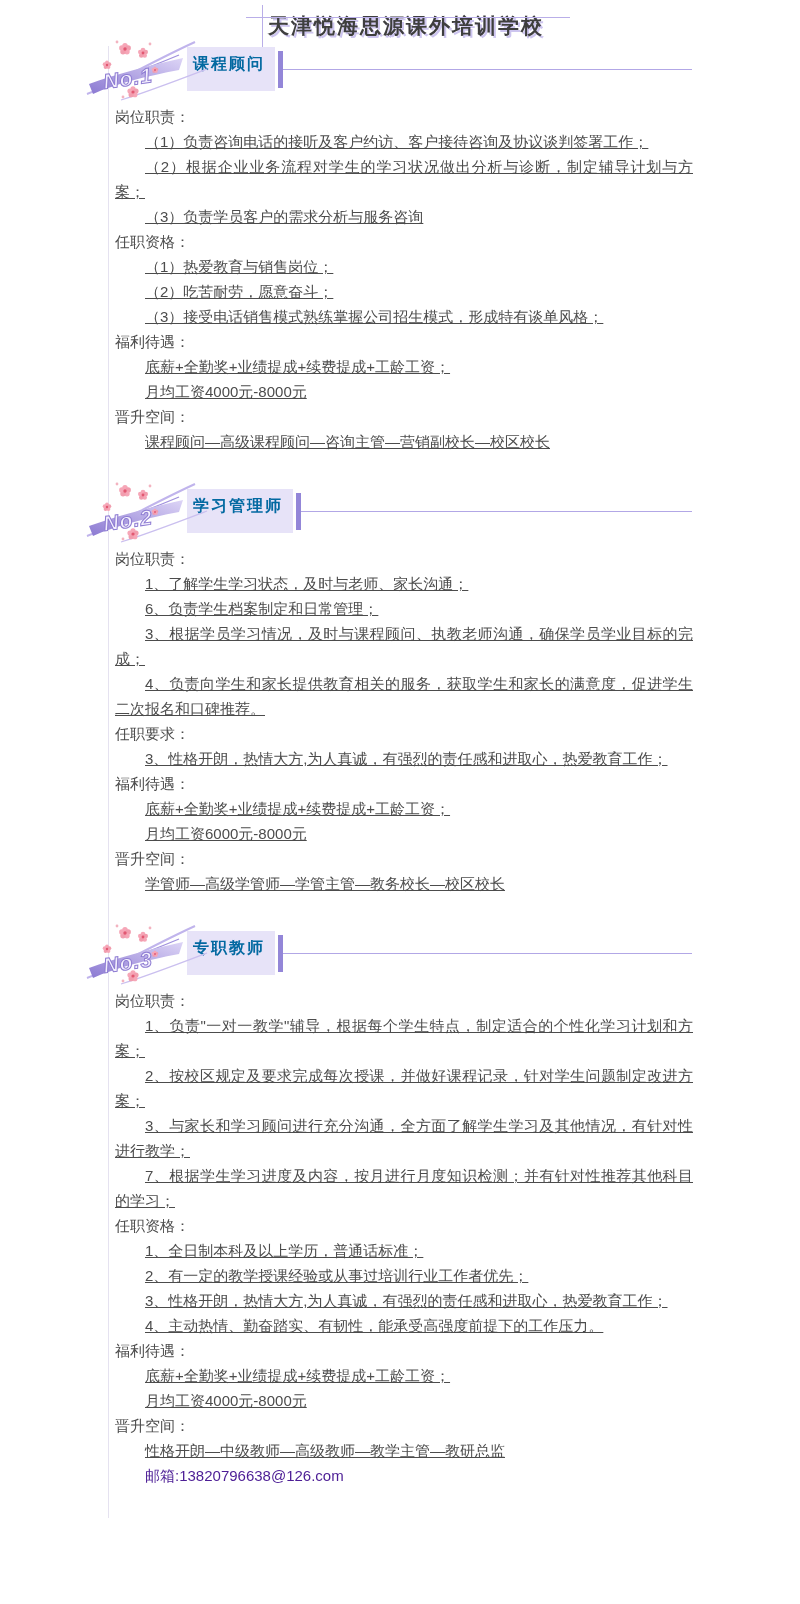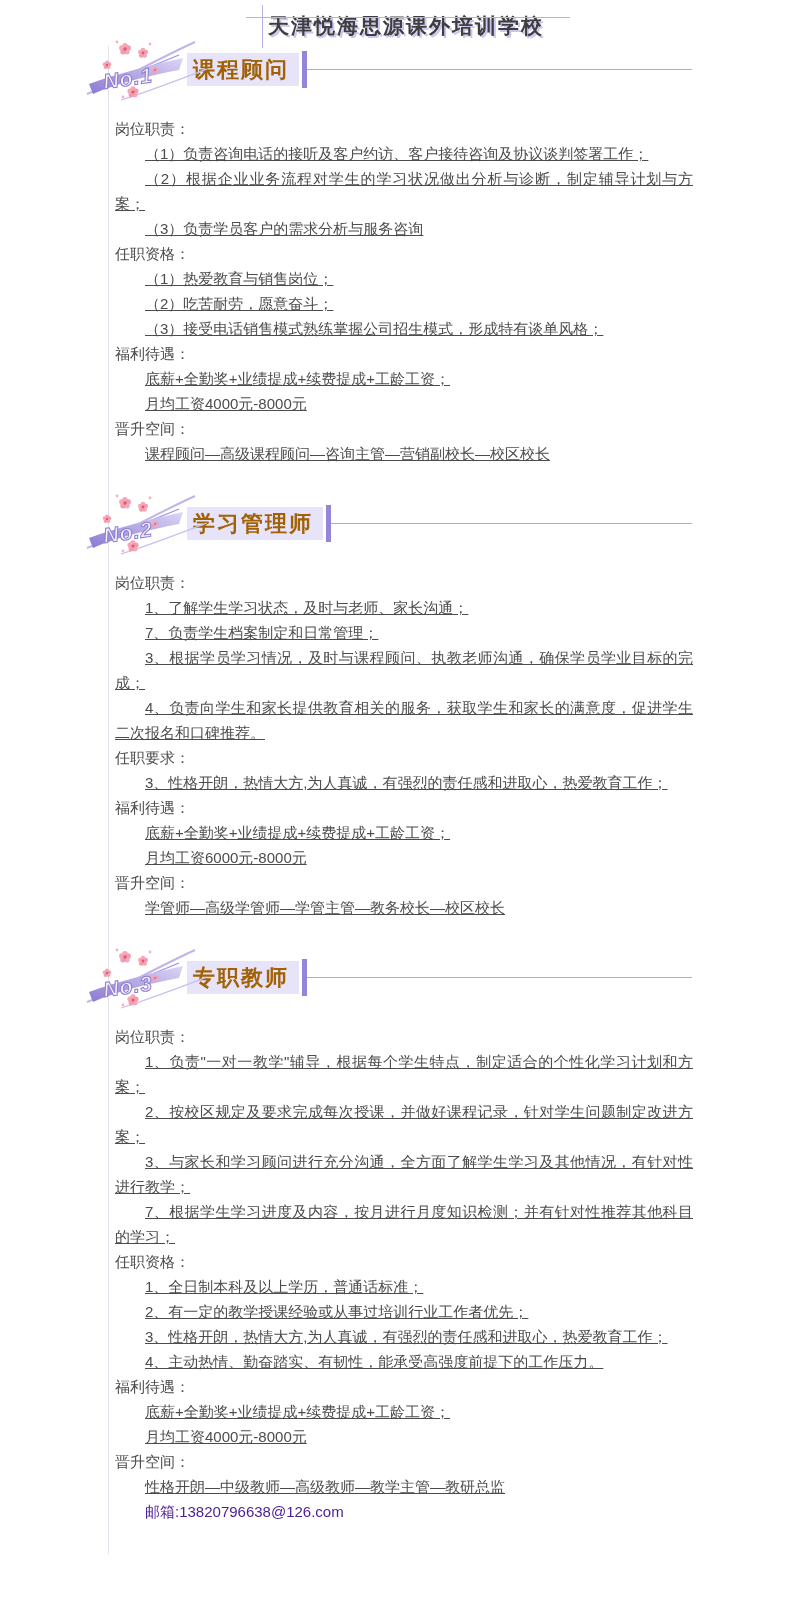--- a/index.html
+++ b/index.html
@@ -23,29 +23,29 @@
     border-left:1px solid #e5e2f0;
     padding-left:6px; padding-bottom:30px;
   }
 
   section + section { margin-top:34px; }
 
   .sec-header { position:relative; display:flex; align-items:center; height:46px; margin-left:-20px; }
   .badge-slot { width:92px; height:56px; flex:0 0 92px; position:relative; top:1px; }
   .badge-svg { overflow:visible; }
   .sec-title-box {
-    background:#e7e3f8; color:#a16207;
-    font-size:22px; font-weight:bold; letter-spacing:2px;
-    line-height:23px; padding:5px 10px 5px 6px;
+    background:#e7e3f8; color:#0369a1;
+    font-size:16px; font-weight:bold; letter-spacing:2px;
+    line-height:23px; padding:5px 10px 16px 6px;
     white-space:nowrap;
   }
   .sec-vbar { width:5px; height:37px; background:#9386d8; margin-left:3px; flex:0 0 5px; }
   .sec-hline { flex:1; height:1px; background:#b2a7e6; }
 
-  .sec-body { margin-top:24px; width:578px; }
+  .sec-body { margin-top:12px; width:578px; }
   .para { font-size:15px; line-height:25px; color:#4c4c4c; text-align:justify; }
   .para.item { text-indent:2em;text-decoration:underline; }
   .para.email { text-indent:2em; color:#4c1d95; }
 </style>
 </head>
 <body>
 
 <svg width="0" height="0" style="position:absolute">
   <defs>
     <linearGradient id="badge-grad" x1="0" y1="1" x2="1" y2="0">
@@ -130,21 +130,21 @@
     <circle cx="28" cy="55" r="1.4" fill="#f3b3c0"></circle>
   </svg>
 </div>
         <div class="sec-title-box">学习管理师</div>
         <div class="sec-vbar"></div>
         <div class="sec-hline"></div>
       </div>
       <div class="sec-body">
           <p class="para label">岗位职责：</p>
           <p class="para item">1、了解学生学习状态，及时与老师、家长沟通；</p>
-          <p class="para item">7、负责学生档案制定和日常管理；</p>
+          <p class="para item">6、负责学生档案制定和日常管理；</p>
           <p class="para item">3、根据学员学习情况，及时与课程顾问、执教老师沟通，确保学员学业目标的完成；</p>
           <p class="para item">4、负责向学生和家长提供教育相关的服务，获取学生和家长的满意度，促进学生二次报名和口碑推荐。</p>
           <p class="para label">任职要求：</p>
           <p class="para item">3、性格开朗，热情大方,为人真诚，有强烈的责任感和进取心，热爱教育工作；</p>
           <p class="para label">福利待遇：</p>
           <p class="para item">底薪+全勤奖+业绩提成+续费提成+工龄工资；</p>
           <p class="para item">月均工资6000元-8000元</p>
           <p class="para label">晋升空间：</p>
           <p class="para item">学管师—高级学管师—学管主管—教务校长—校区校长</p>
         </div>

